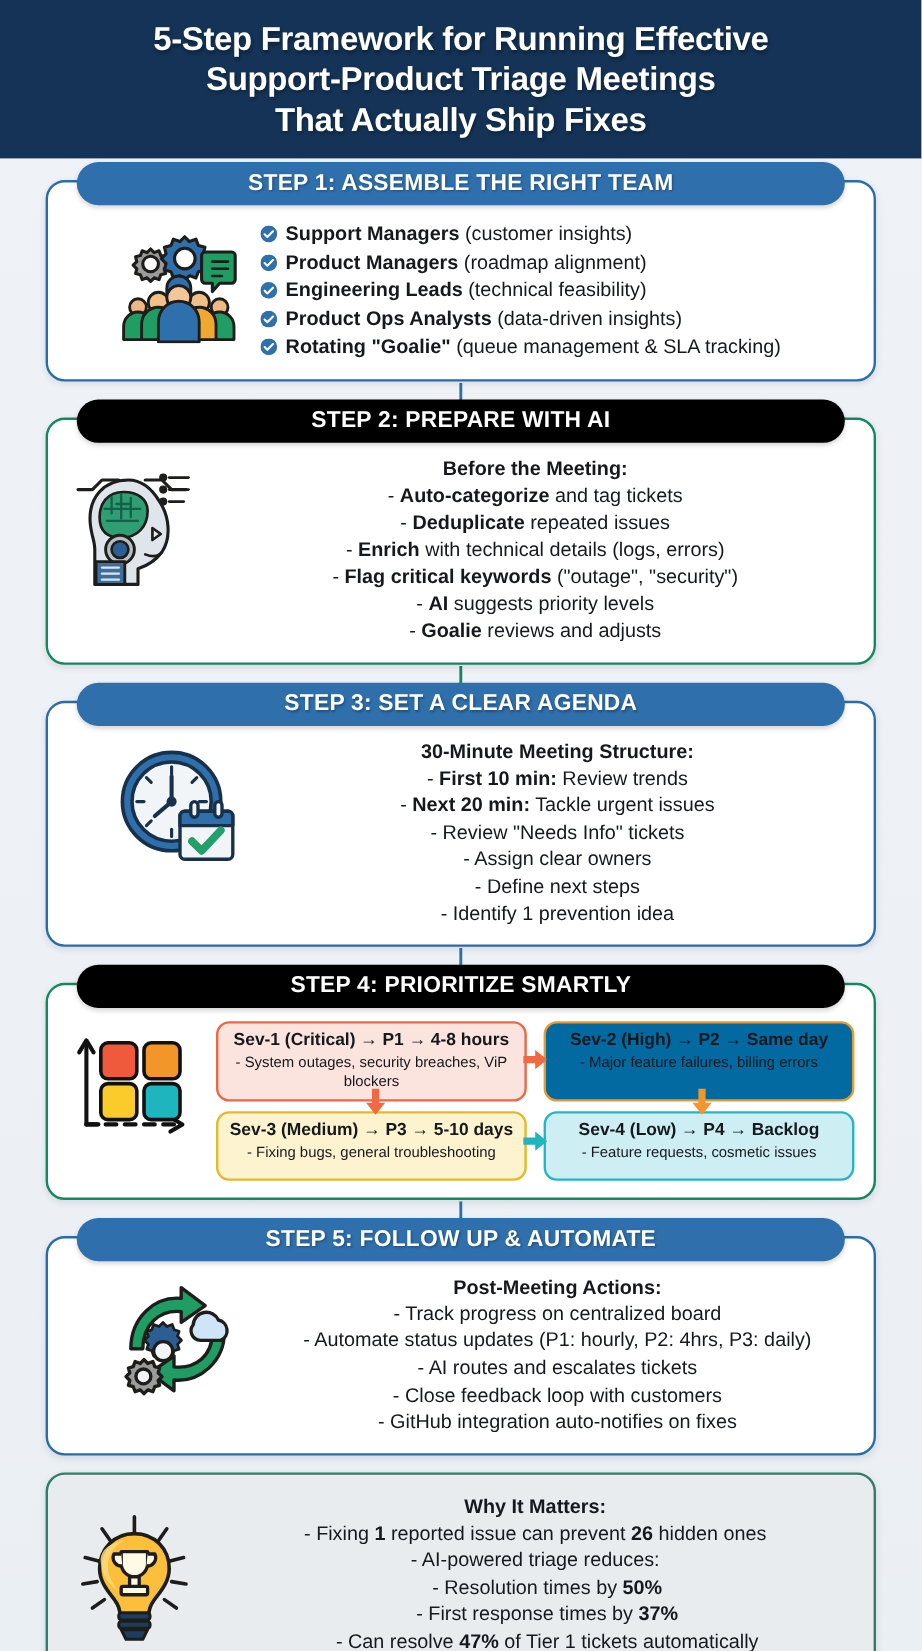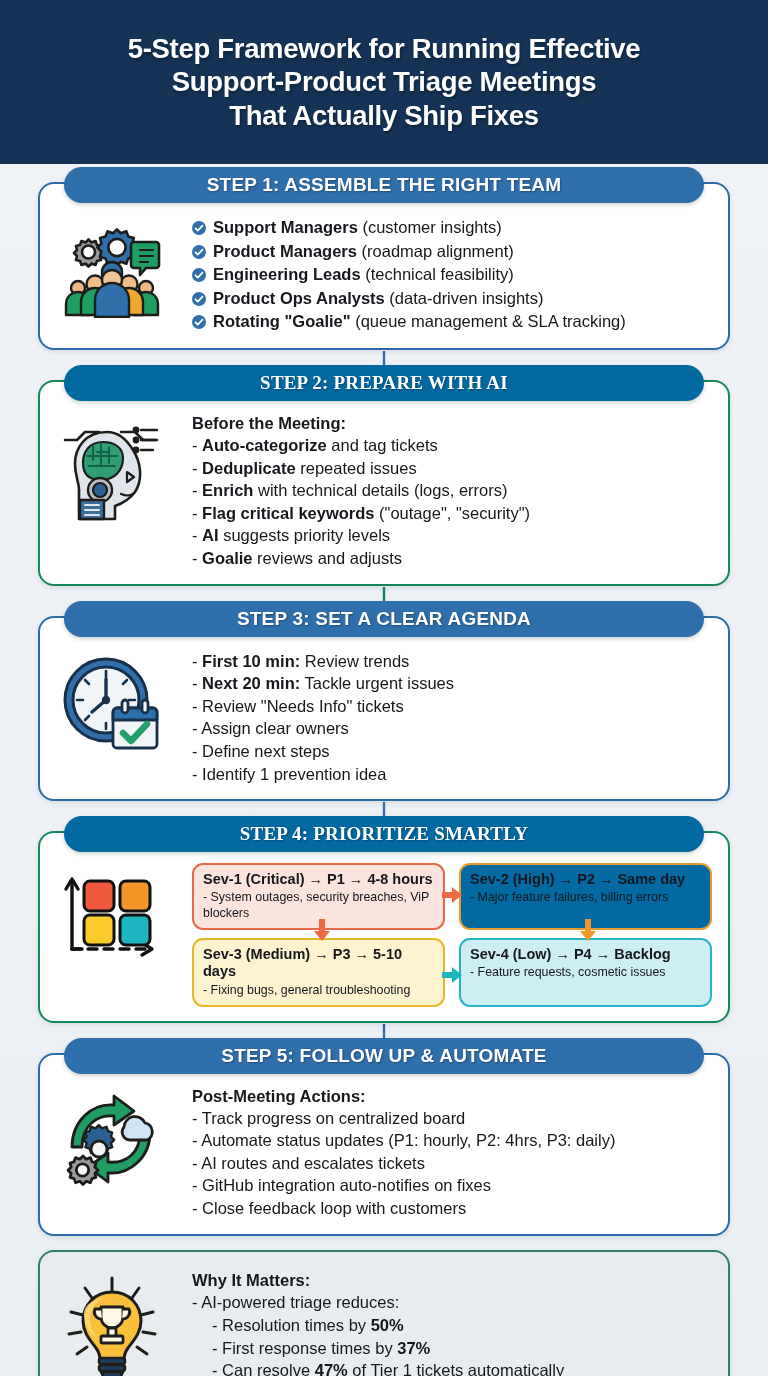--- a/index.html
+++ b/index.html
@@ -6,51 +6,51 @@
   html, body {
     width: 768px; height: 1376px;
     background: #eef2f6;
     font-family: "Liberation Sans", sans-serif;
     overflow: hidden;
   }
   .page { position: relative; width: 768px; height: 1376px; background: linear-gradient(180deg,#eff2f6 0%, #edf1f5 60%, #eaeff4 100%); }
 
   
   .header {
-    height: 164px; background: #143356;
+    height: 132px; background: #143356;
     display: flex; align-items: center; justify-content: center;
     padding: 0 26px;
   }
   .header h1 {
     color: #ffffff; font-size: 27.5px; font-weight: bold; line-height: 1.22;
     text-align: center; letter-spacing: -0.3px;
     text-shadow: 1px 2px 3px rgba(0,0,0,.33);
   }
 
   
   .stack { padding: 18px 38px 0 38px; }
   .card {
     position: relative; background: #ffffff; border-radius: 16px;
     margin-bottom: 0; box-shadow: 0 2px 5px rgba(20,40,70,.10);
   }
-  .card.blue  { border: 2.2px solid #2a6ca8; }
+  .card.blue  { border: 2.2px solid #2a6ca8; padding-left: 37px; }
   .card.green { border: 2.2px solid #14885d; }
 
   .banner {
     position: absolute; left: 50%; transform: translateX(-50%);
     top: -17px; width: calc(100% - 48px); height: 36px;
     border-radius: 18px; display: flex; align-items: center; justify-content: center;
     color: #fff; font-size: 19px; font-weight: bold; letter-spacing: .2px;
     text-shadow: 1px 1px 2px rgba(0,0,0,.3);
     box-shadow: 0 2px 4px rgba(0,0,0,.18);
   }
   .banner.blue  { background: #2f6fab; }
-  .banner.green { background: #0369a1; font-family: Liberation Serif, serif; }
-
-  .card-body { display: flex; align-items: flex-start; padding: 30px 16px 14px 16px; gap: 24px; }
+  .banner.green { background: #000000; }
+
+  .card-body { display: flex; align-items: flex-start; padding: 30px 16px 14px 16px; gap: 12px; text-align: center; }
   .icon-col { width: 112px; flex: 0 0 112px; display: flex; align-items: center; justify-content: center; padding-top: 6px; }
   .text-col { flex: 1 1 auto; padding-top: 2px; }
 
   .lead { font-size: 16.5px; font-weight: bold; color: #15181c; margin-bottom: 1px; }
   .line { font-size: 16.5px; color: #15181c; line-height: 1.37; white-space: nowrap; }
   .line b { font-weight: bold; }
   .line.indent { padding-left: 20px; }
 
   ul.checks { list-style: none; }
   ul.checks li { display: flex; align-items: flex-start; gap: 7px; line-height: 1.34; margin-bottom: 1px; }
@@ -254,20 +254,21 @@
             <g stroke="#17314b" stroke-width="2.8" stroke-linejoin="round">
               <rect x="51" y="54" width="44" height="40" rx="4" fill="#f2f5f8"></rect>
               <path d="M51 58 a4 4 0 0 1 4 -4 h36 a4 4 0 0 1 4 4 v8 H51 z" fill="#2f6fab"></path>
               <rect x="60" y="46" width="6" height="13" rx="3" fill="#f2f5f8"></rect>
               <rect x="80" y="46" width="6" height="13" rx="3" fill="#f2f5f8"></rect>
             </g>
             <path d="M61 79 l8 8 l16 -17" fill="none" stroke="#23a06a" stroke-width="6.5" stroke-linecap="round" stroke-linejoin="round"></path>
           </svg>
         </div>
         <div class="text-col">
+          <div class="lead">30-Minute Meeting Structure:</div>
           <div class="line"><span>- </span><b>First 10 min:</b><span> Review trends</span></div>
           <div class="line"><span>- </span><b>Next 20 min:</b><span> Tackle urgent issues</span></div>
           <div class="line"><span>- </span><b></b><span>Review "Needs Info" tickets</span></div>
           <div class="line"><span>- </span><b></b><span>Assign clear owners</span></div>
           <div class="line"><span>- </span><b></b><span>Define next steps</span></div>
           <div class="line"><span>- </span><b></b><span>Identify 1 prevention idea</span></div>
         </div>
       </div>
     </div>
 
@@ -361,22 +362,22 @@
               <path fill="#9b9b9b" d="M8 72 l4-1.2 1.6-4.2 4.2 1.6 3.2-3.2 3.2 3.2 4.2-1.6 1.6 4.2 4 1.2 -1.2 4 3.2 3.2 -3.2 3.2 1.2 4 -4 1.2 -1.6 4.2 -4.2-1.6 -3.2 3.2 -3.2-3.2 -4.2 1.6 -1.6-4.2 -4-1.2 1.2-4 -3.2-3.2 3.2-3.2z"></path>
               <circle fill="#f2f5f8" cx="20.5" cy="79" r="6.2"></circle>
             </g>
           </svg>
         </div>
         <div class="text-col">
           <div class="lead">Post-Meeting Actions:</div>
           <div class="line"><span>- </span><span>Track progress on centralized board</span></div>
           <div class="line"><span>- </span><span>Automate status updates (P1: hourly, P2: 4hrs, P3: daily)</span></div>
           <div class="line"><span>- </span><span>AI routes and escalates tickets</span></div>
+          <div class="line"><span>- </span><span>Close feedback loop with customers</span></div>
           <div class="line"><span>- </span><span>GitHub integration auto-notifies on fixes</span></div>
-          <div class="line"><span>- </span><span>Close feedback loop with customers</span></div>
         </div>
       </div>
     </div>
 
     <div style="height:14px;"></div>
 
     <div class="final">
       <div class="card-body">
         <div class="icon-col">
           <svg width="98" height="110" viewBox="0 0 98 110">
@@ -403,20 +404,23 @@
             <g fill="#1f3d5c" stroke="#1d1d1b" stroke-width="2.6" stroke-linejoin="round">
               <rect x="36" y="84" width="26" height="6" rx="2.4"></rect>
               <rect x="36" y="91" width="26" height="6" rx="2.4"></rect>
               <path d="M38 98 h22 l-4 8 h-14 z"></path>
             </g>
           </svg>
         </div>
         <div class="text-col">
           <div class="lead">Why It Matters:</div>
           <div class="line">
+            <span>- Fixing </span><b>1</b><span> reported issue can prevent </span><b>26</b><span> hidden ones</span>
+          </div>
+          <div class="line">
             <span>- AI-powered triage reduces:</span>
           </div>
           <div class="line indent">
             <span>- Resolution times by </span><b>50%</b>
           </div>
           <div class="line indent">
             <span>- First response times by </span><b>37%</b>
           </div>
           <div class="line indent">
             <span>- Can resolve </span><b>47%</b><span> of Tier 1 tickets automatically</span>

